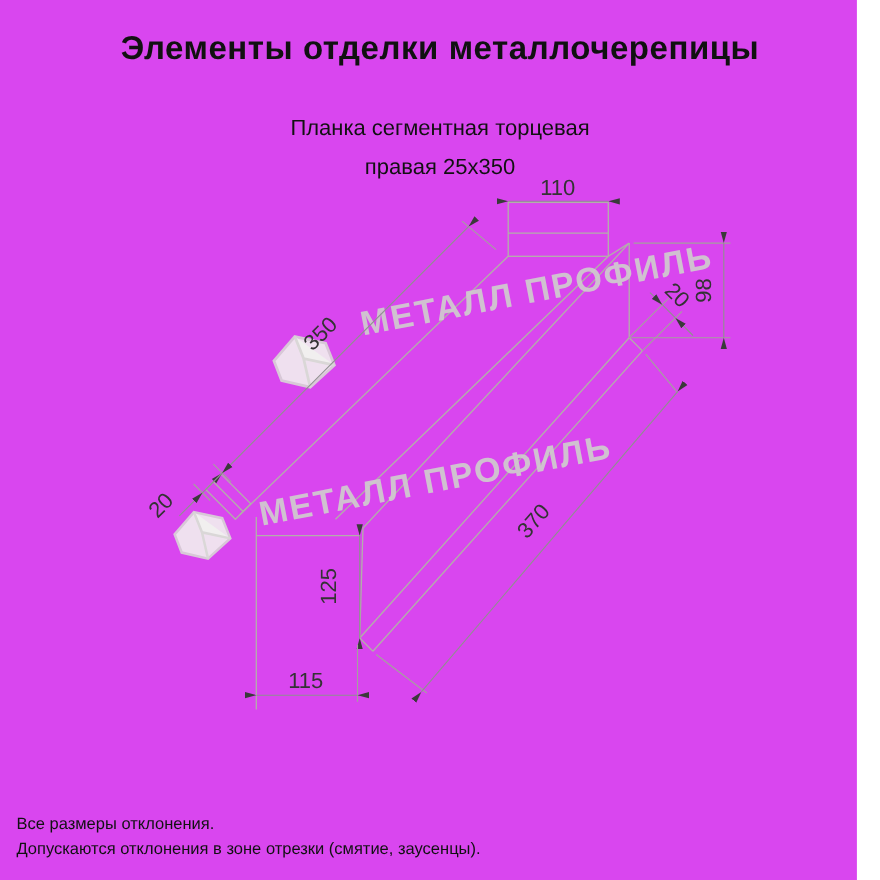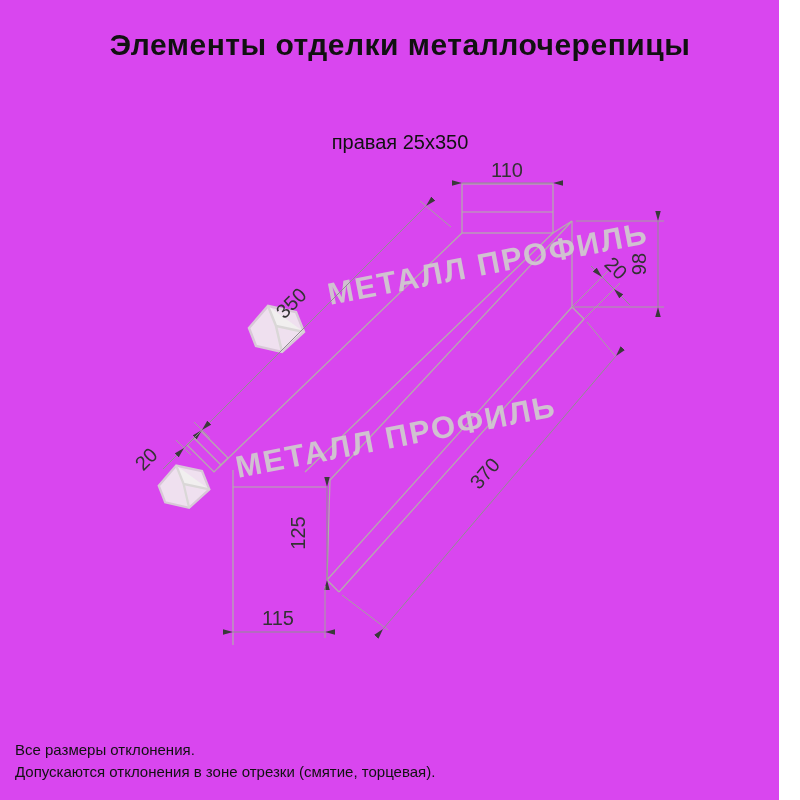--- a/index.html
+++ b/index.html
@@ -1,37 +1,38 @@
 <!DOCTYPE html>
 <html><head>
 <meta charset="utf-8">
 <style>
   html,body{margin:0;padding:0;background:#fff;}
   #page{position:relative;width:779px;height:800px;background:#d946ef;overflow:hidden;
         font-family:"Liberation Sans",sans-serif;color:#111;}
   .title{position:absolute;top:28px;left:0;width:800px;text-align:center;
          font-size:30px;font-weight:bold;letter-spacing:.5px;}
   .sub1{position:absolute;top:106px;left:0;width:800px;text-align:center;font-size:20px;}
-  .sub2{position:absolute;top:131px;left:0;width:800px;text-align:center;font-size:20px;}
+  .sub2{position:absolute;top:141px;left:0;width:800px;text-align:center;font-size:20px;}
   .foot1{position:absolute;top:741px;left:15px;font-size:15px;}
   .foot2{position:absolute;top:763px;left:15px;font-size:15px;}
   svg{position:absolute;top:0;left:0;font-family:"Liberation Sans",sans-serif;}
   .outline{stroke:#b3aeaa;stroke-width:1.2;fill:none;}
   .dimline{stroke:#8f8f8f;stroke-width:1;fill:none;}
   .extline{stroke:#a5a19e;stroke-width:1;fill:none;}
   .dimtxt{fill:#333;font-size:20px;text-anchor:middle;}
   .wmtxt{font-size:31px;font-weight:bold;letter-spacing:2px;opacity:.9;}
   .wmlogo{stroke:#d8d7d5;stroke-width:2.5;fill:#f2f1f0;opacity:.9;}
 </style>
 </head>
 <body>
 
 <div id="page">
 
   <div class="title">Элементы отделки металлочерепицы</div>
+  <div class="sub1">Планка сегментная торцевая</div>
   <div class="sub2">правая 25х350</div>
 
   <svg width="800" height="800" viewBox="0 0 800 800">
     <defs>
       <marker id="arr" viewBox="0 0 10 6" refX="0.5" refY="3" markerWidth="11" markerHeight="7" orient="auto-start-reverse" markerUnits="userSpaceOnUse">
         <path d="M0.5,3 L10,0.4 L10,5.6 Z" fill="#3a3a3a"></path>
       </marker>
     </defs>
 
     <g>
@@ -108,14 +109,14 @@
       <text class="dimtxt" x="278" y="625">115</text>
 
       <line class="extline" x1="342" y1="595" x2="388" y2="630"></line>
       <line class="extline" x1="587" y1="322" x2="616" y2="357"></line>
       <line class="dimline" x1="383" y1="629" x2="616" y2="356" marker-start="url(#arr)" marker-end="url(#arr)"></line>
       <text class="dimtxt" x="490" y="478" transform="rotate(-49 490 478)">370</text>
     </g>
   </svg>
 
   <div class="foot1">Все размеры отклонения.</div>
-  <div class="foot2">Допускаются отклонения в зоне отрезки (смятие, торцевая).</div>
+  <div class="foot2">Допускаются отклонения в зоне отрезки (смятие, заусенцы).</div>
 </div>
 
 </body></html>

